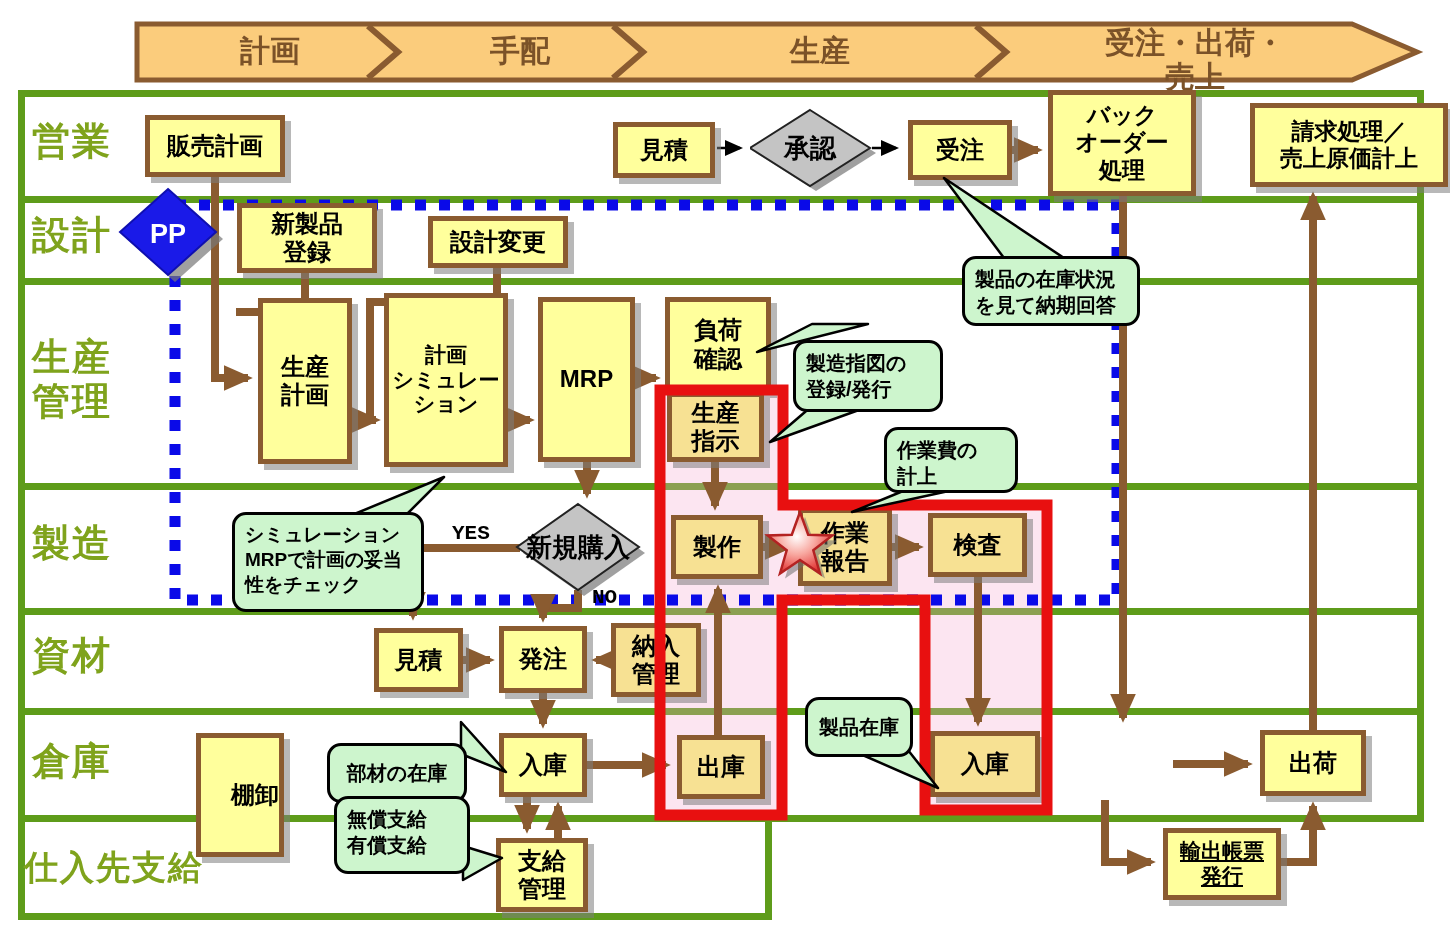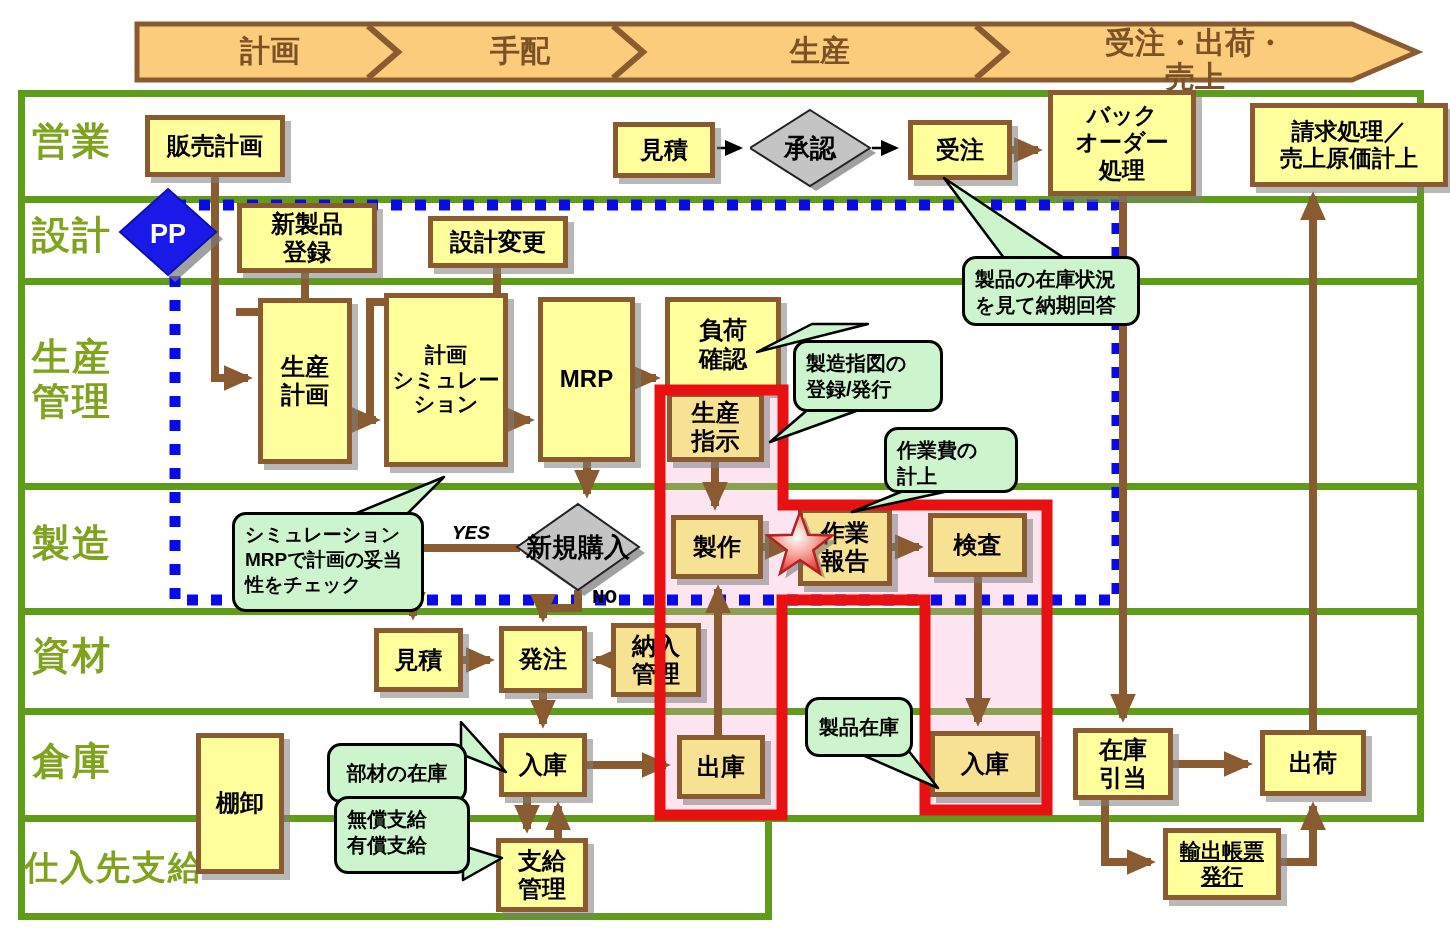--- a/index.html
+++ b/index.html
@@ -135,41 +135,39 @@
   <div class="pbox" style="left:237px;top:203px;width:140px;height:70px;"><span>新製品
 登録</span></div>
   <div class="pbox" style="left:428px;top:216px;width:140px;height:52px;"><span>設計変更</span></div>
 
   <div class="pbox" style="left:258px;top:298px;width:94px;height:166px;"><span>生産
 計画</span></div>
   <div class="pbox sm" style="left:384px;top:293px;width:124px;height:174px;"><span>計画
 シミュレー
 ション</span></div>
   <div class="pbox" style="left:538px;top:297px;width:97px;height:165px;"><span>MRP</span></div>
-  <div class="pbox" style="left:665px;top:297px;width:116px;height:95px;"><span>負荷
+  <div class="pbox" style="left:665px;top:297px;width:106px;height:95px;"><span>負荷
 確認</span></div>
   <div class="pbox cream" style="left:667px;top:392px;width:97px;height:70px;"><span>生産
 指示</span></div>
 
   <div class="pbox cream" style="left:671px;top:515px;width:92px;height:64px;"><span>製作</span></div>
   <div class="pbox cream" style="left:798px;top:508px;width:94px;height:78px;"><span>作業
 報告</span></div>
   <div class="pbox cream" style="left:928px;top:513px;width:99px;height:64px;"><span>検査</span></div>
 
   <div class="pbox" style="left:374px;top:628px;width:89px;height:64px;"><span>見積</span></div>
   <div class="pbox" style="left:499px;top:626px;width:88px;height:67px;"><span>発注</span></div>
   <div class="pbox cream" style="left:611px;top:623px;width:90px;height:74px;"><span>納入
 管理</span></div>
 
-  <div class="pbox" style="left:196px;top:733px;width:88px;height:141px;"><span>棚卸</span></div>
+  <div class="pbox" style="left:196px;top:733px;width:88px;height:124px;justify-content:flex-end;"><span>棚卸</span></div>
   <div class="pbox" style="left:499px;top:733px;width:88px;height:64px;"><span>入庫</span></div>
   <div class="pbox cream" style="left:677px;top:735px;width:88px;height:64px;"><span>出庫</span></div>
   <div class="pbox cream" style="left:930px;top:731px;width:110px;height:66px;"><span>入庫</span></div>
-  <div class="pbox" style="left:1073px;top:728px;width:100px;height:72px;"><span>在庫
-引当</span></div>
   <div class="pbox" style="left:1260px;top:730px;width:106px;height:66px;"><span>出荷</span></div>
 
   <div class="pbox" style="left:496px;top:838px;width:92px;height:74px;"><span>支給
 管理</span></div>
   <div class="pbox sm" style="left:1163px;top:828px;width:118px;height:72px;text-decoration:underline;"><span>輸出帳票
 発行</span></div>
 
   <div class="dmd" style="left:115px;top:182px;width:110px;height:104px;">
     <svg width="110" height="104">
       <polygon points="60,14 108,57 60,100 12,57" fill="rgba(120,120,120,0.7)"></polygon>
@@ -185,21 +183,21 @@
     <span class="lbl" style="color:#000;font-size:26px;width:120px;height:84px;">承認</span>
   </div>
   <div class="dmd" style="left:515px;top:500px;width:132px;height:100px;">
     <svg width="132" height="100">
       <polygon points="69,10 130,53 69,96 8,53" fill="rgba(120,120,120,0.7)"></polygon>
       <polygon points="63,4 124,47 63,90 2,47" fill="#C4C4C4" stroke="#222" stroke-width="2"></polygon>
     </svg>
     <span class="lbl" style="color:#000;font-size:26px;width:126px;height:94px;">新規購入</span>
   </div>
 
-  <div class="yesno" style="left:452px;top:522px;font-style:italic;">YES</div>
+  <div class="yesno" style="left:452px;top:522px;">YES</div>
   <div class="yesno" style="left:592px;top:586px;">NO</div>
 
   <div class="abs" style="left:760px;top:506px;width:84px;height:84px;z-index:3;">
     <svg width="84" height="84">
       <path d="M45,11 L53.2,33.7 L77.3,34.5 L58.3,49.3 L65,72.5 L45,59 L25,72.5 L31.7,49.3 L12.7,34.5 L36.8,33.7 Z" fill="rgba(110,110,110,0.55)"></path>
       <path d="M40,6 L48.2,28.7 L72.3,29.5 L53.3,44.3 L60,67.5 L40,54 L20,67.5 L26.7,44.3 L7.7,29.5 L31.8,28.7 Z" fill="url(#starGrad2)" stroke="#B42222" stroke-width="2.5"></path>
       <defs>
         <radialGradient id="starGrad2" cx="45%" cy="40%" r="65%">
           <stop offset="0%" stop-color="#FFFFFF"></stop>
           <stop offset="45%" stop-color="#F8A8A0"></stop>

